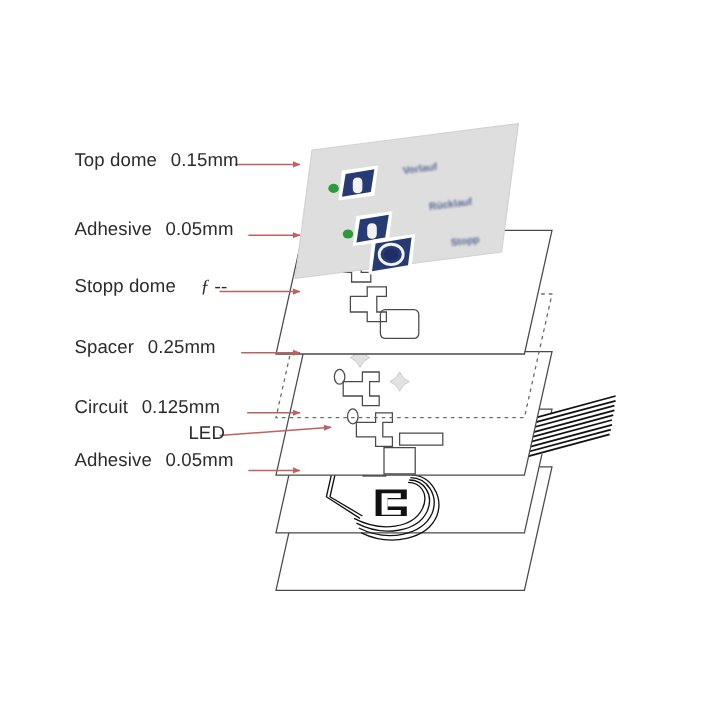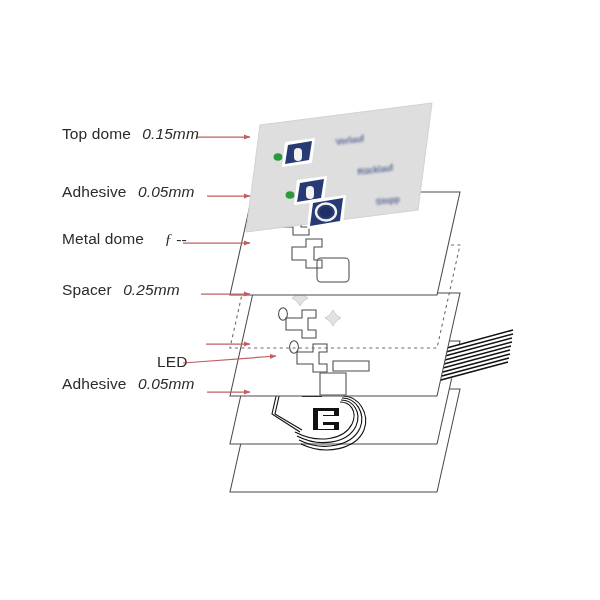--- a/index.html
+++ b/index.html
@@ -3,21 +3,21 @@
 <meta charset="utf-8">
 <style>
   html,body{margin:0;padding:0;background:#ffffff;}
   body{width:600px;height:600px;overflow:hidden;
        font-family:"Liberation Sans","DejaVu Sans",sans-serif;}
   #stage{position:relative;width:600px;height:600px;background:#ffffff;}
   #art{position:absolute;left:0;top:0;width:600px;height:600px;}
   .lbl{position:absolute;white-space:nowrap;color:#2b2b2b;
        font-size:15.5px;letter-spacing:.1px;}
   .lbl .nm{}
-  .lbl .th{margin-left:7px;font-style:italic;}
+  .lbl .th{margin-left:7px;}
   .dome-gl{font-style:italic;font-family:"Liberation Serif","DejaVu Serif",serif;
            margin-left:16px;}
 </style>
 </head>
 <body>
 
 <div id="stage">
 
   <svg id="art" viewBox="0 0 600 600">
     <defs>
@@ -153,29 +153,33 @@
     <span class="nm">Top dome</span>
     <span class="th">0.15mm</span>
   </div>
 
   <div class="lbl" style="left:62px;top:183px;">
     <span class="nm">Adhesive</span>
     <span class="th">0.05mm</span>
   </div>
 
   <div class="lbl" style="left:62px;top:230px;">
-    <span class="nm">Metal dome</span>
+    <span class="nm">Stopp dome</span>
     <span class="dome-gl">ƒ --</span>
   </div>
 
   <div class="lbl" style="left:62px;top:281px;">
     <span class="nm">Spacer</span>
     <span class="th">0.25mm</span>
   </div>
 
+  <div class="lbl" style="left:62px;top:331px;">
+    <span class="nm">Circuit</span>
+    <span class="th">0.125mm</span>
+  </div>
 
   <div class="lbl" style="left:157px;top:353px;">
     <span class="nm">LED</span>
   </div>
 
   <div class="lbl" style="left:62px;top:375px;">
     <span class="nm">Adhesive</span>
     <span class="th">0.05mm</span>
   </div>
 

